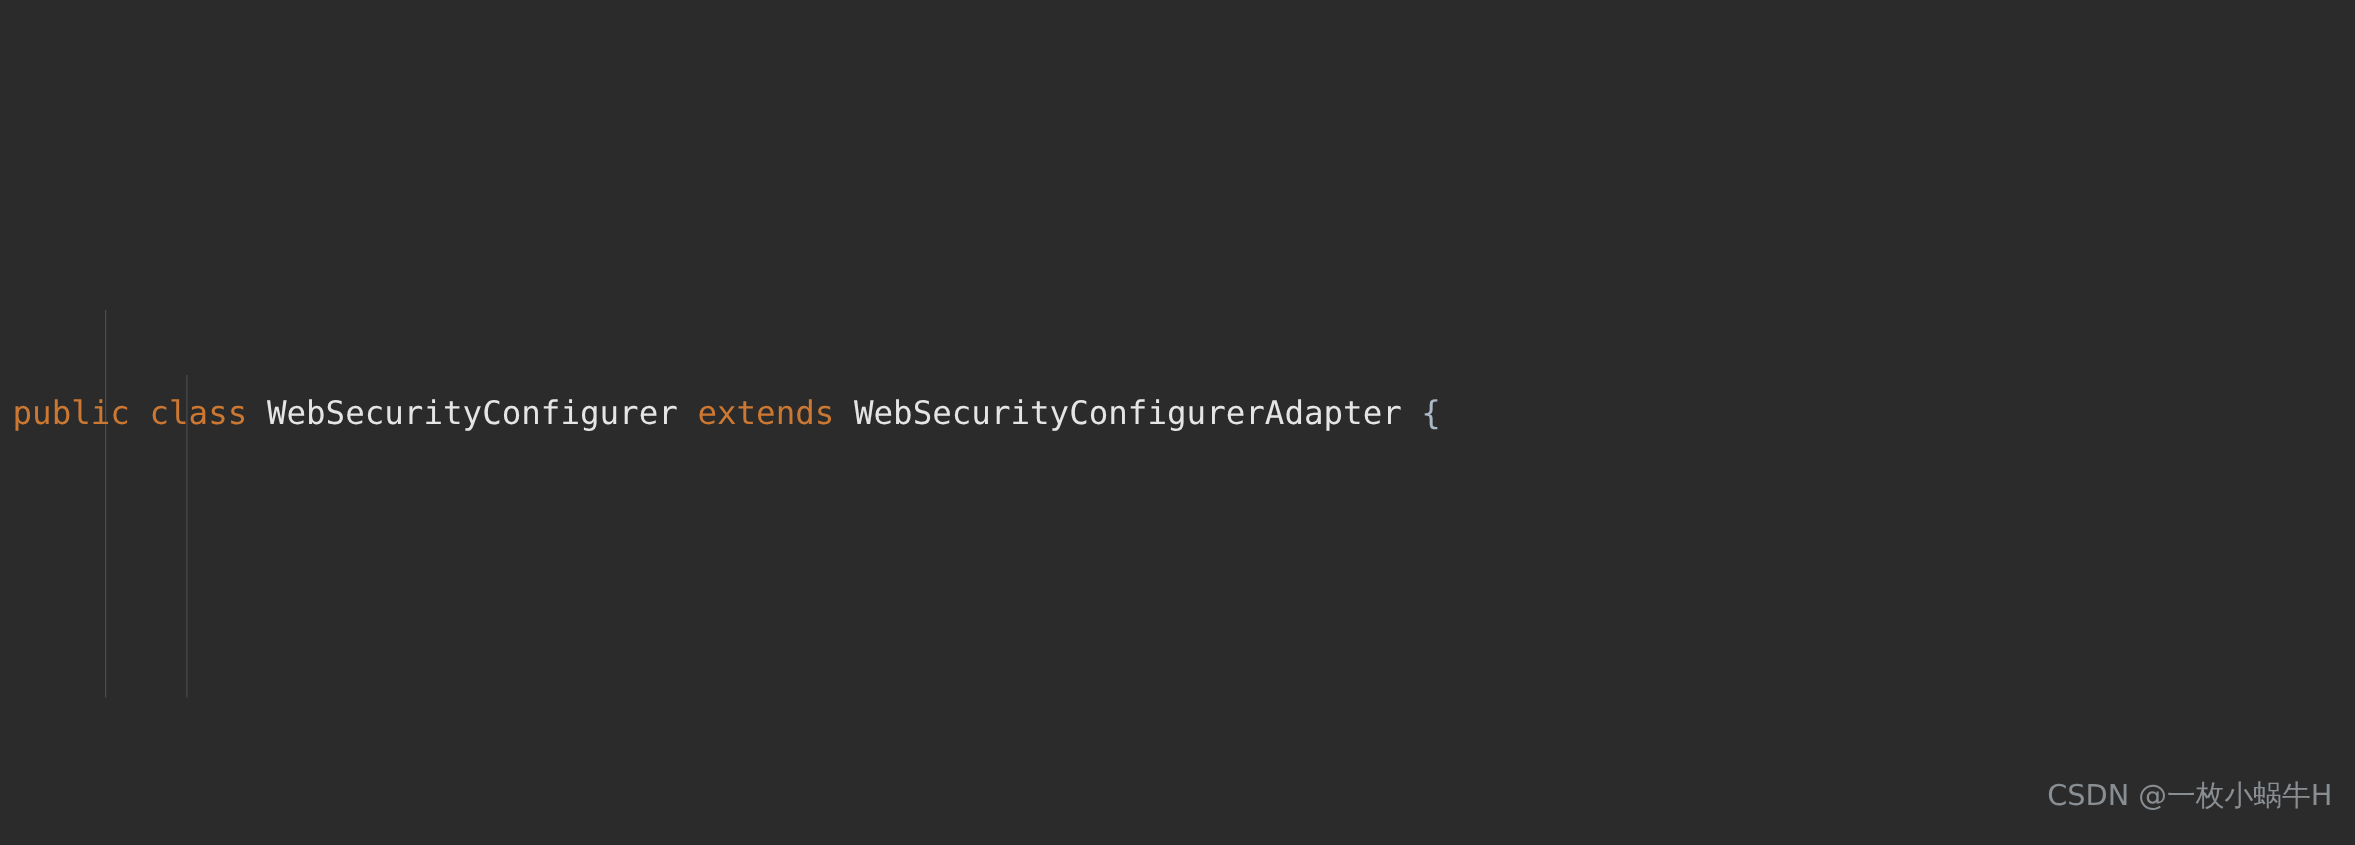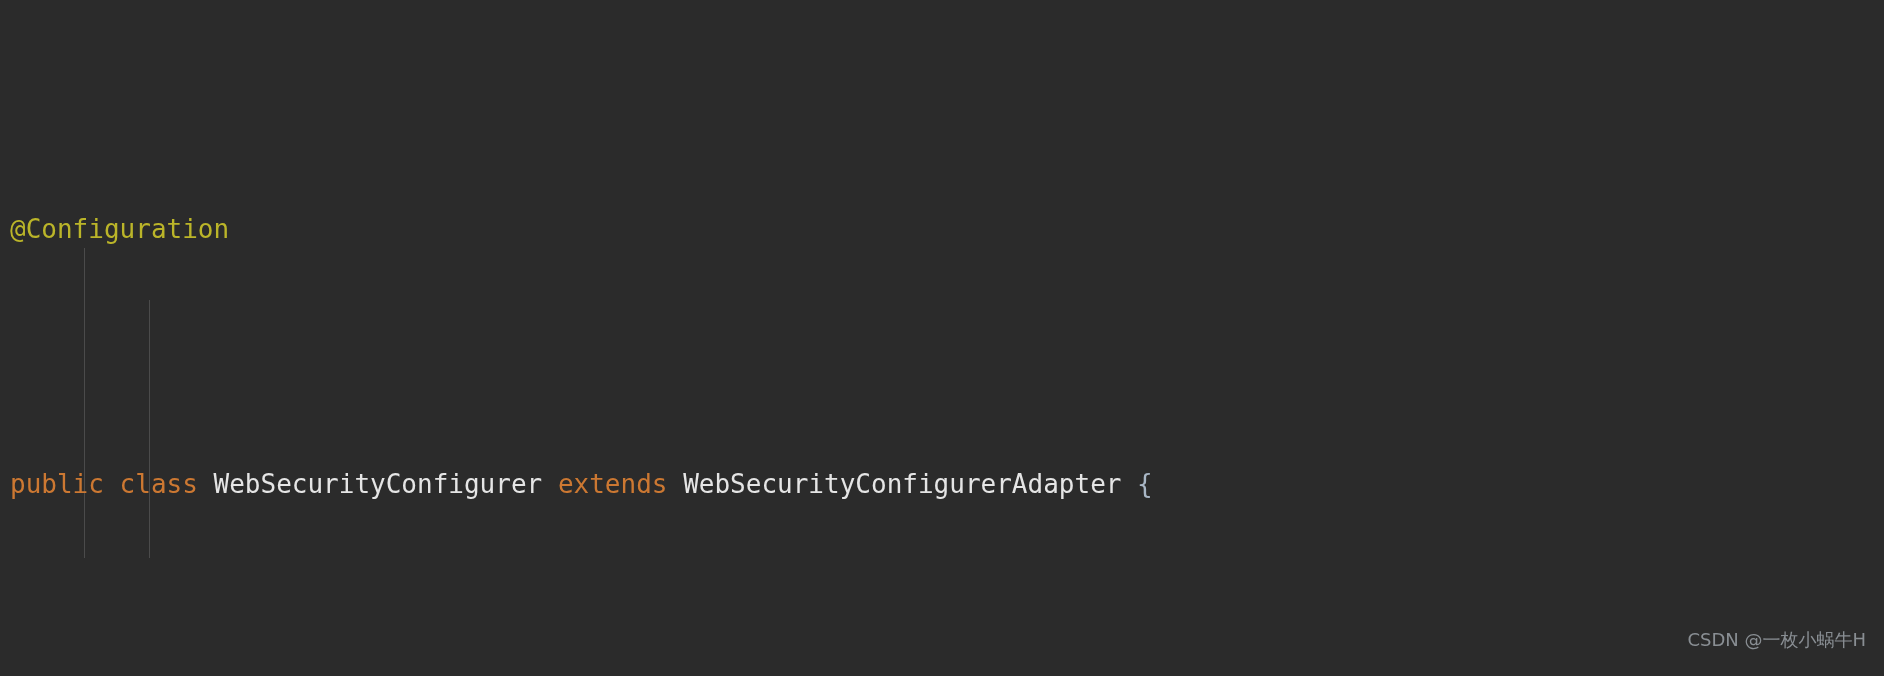--- a/index.html
+++ b/index.html
@@ -58,37 +58,36 @@
   .tok-ident      { color: #e5e5e5; }
   .tok-punct      { color: #a9b7c6; }
 
   
   .watermark {
     position: absolute;
     right: 18px;
     bottom: 24px;
     color: #9aa0a6;
     font-family: "DejaVu Sans", "Liberation Sans", sans-serif;
-    font-size: 18px;
+    font-size: 23px;
     opacity: .85;
     white-space: nowrap;
   }
 </style>
 </head>
 <body>
 
 <div id="editor">
 
   <div class="indent-guide guide-1"></div>
   <div class="indent-guide guide-2"></div>
 
   <div class="code">
 
     
-    <div class="line"><span class="tok-annotation">@Configuration</span></div>
 
     
     <div class="line"><span class="tok-keyword">public</span><span class="tok-punct"> </span><span class="tok-keyword">class</span><span class="tok-punct"> </span><span class="tok-ident">WebSecurityConfigurer</span><span class="tok-punct"> </span><span class="tok-keyword">extends</span><span class="tok-punct"> </span><span class="tok-ident">WebSecurityConfigurerAdapter</span><span class="tok-punct"> </span><span class="tok-punct">{</span></div>
 
     
     
 
     
     
 

